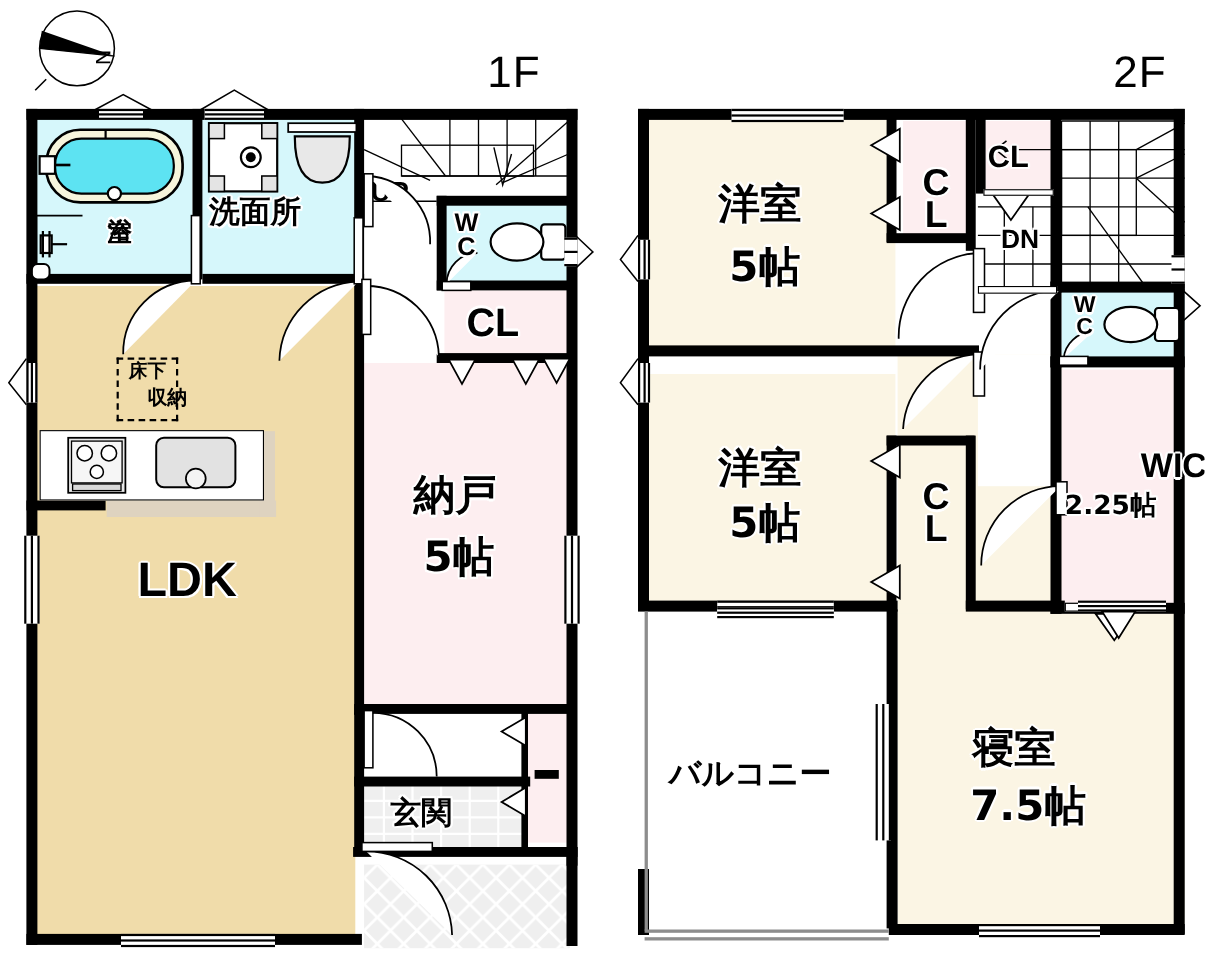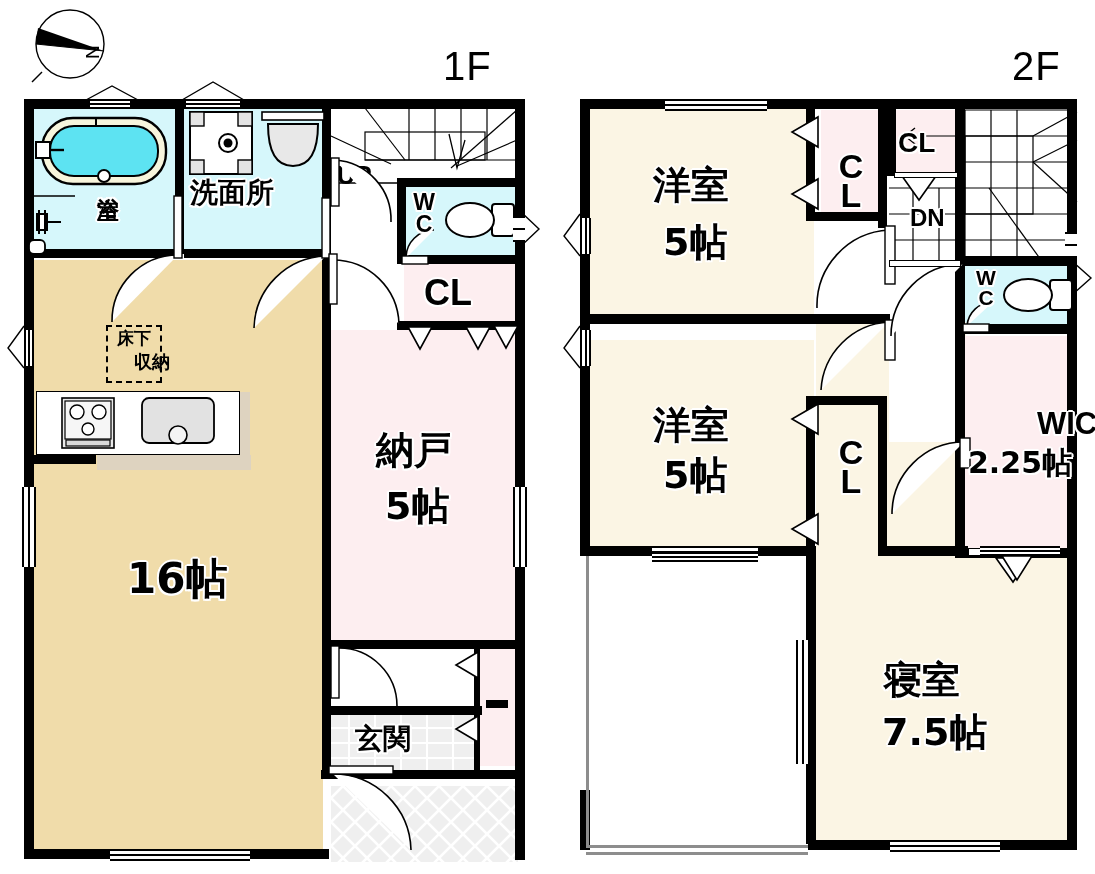--- a/index.html
+++ b/index.html
@@ -293,21 +293,21 @@
   <div class="lbl j" style="left:62px;top:180px;width:60px;font-size:22px;line-height:1.25;
        writing-mode:vertical-rl;">浴室</div>
   <div class="lbl j" style="left:190px;top:178px;font-size:28px;">洗面所</div>
   <div class="lbl nb" style="left:410px;top:192px;font-size:23px;line-height:0.94;width:28px;">
     <span>W</span><br>
     <span>C</span>
   </div>
   <div class="lbl nb" style="left:424px;top:274px;font-size:36px;">CL</div>
   <div class="lbl j" style="left:376px;top:430px;font-size:38px;text-align:center;">納戸</div>
   <div class="lbl j" style="left:385px;top:486px;font-size:38px;">5帖</div>
-  <div class="lbl j" style="left:127px;top:557px;font-size:42px;">16帖</div>
+  <div class="lbl nb" style="left:125px;top:505px;font-size:44px;">LDK</div>
   <div class="lbl j" style="left:355px;top:724px;font-size:28px;">玄関</div>
 
   <div class="floorlabel abs" style="left:1012px;top:44px;text-align:center;">2F</div>
 
   <div class="abs fill-room2f" style="left:589px;top:108px;width:225px;height:212px;"></div>
   <div class="abs fill-pink" style="left:821px;top:110px;width:64px;height:108px;"></div>
   <div class="abs fill-white" style="left:889px;top:110px;width:76px;height:212px;"></div>
   <div class="abs fill-pink" style="left:896px;top:110px;width:62px;height:62px;"></div>
   <div class="abs fill-white" style="left:965px;top:110px;width:112px;height:152px;"></div>
   <div class="abs fill-water" style="left:965px;top:265px;width:112px;height:60px;"></div>
@@ -449,17 +449,18 @@
     <span>W</span><br>
     <span>C</span>
   </div>
   <div class="lbl j" style="left:653px;top:405px;font-size:38px;">洋室</div>
   <div class="lbl j" style="left:663px;top:455px;font-size:38px;">5帖</div>
   <div class="lbl nb" style="left:834px;top:438px;font-size:34px;line-height:0.86;width:34px;">
     <span>C</span><br>
     <span>L</span>
   </div>
   <div class="lbl nb" style="left:1037px;top:408px;font-size:31px;">WIC</div>
-  <div class="lbl j" style="left:968px;top:447px;font-size:30px;">2.25帖</div>
+  <div class="lbl j" style="left:968px;top:447px;font-size:24px;">2.25帖</div>
   <div class="lbl j" style="left:884px;top:660px;font-size:38px;">寝室</div>
   <div class="lbl j" style="left:882px;top:712px;font-size:38px;">7.5帖</div>
+  <div class="lbl j" style="left:608px;top:688px;font-size:29px;">バルコニー</div>
 
 </div>
 
 </body></html>

